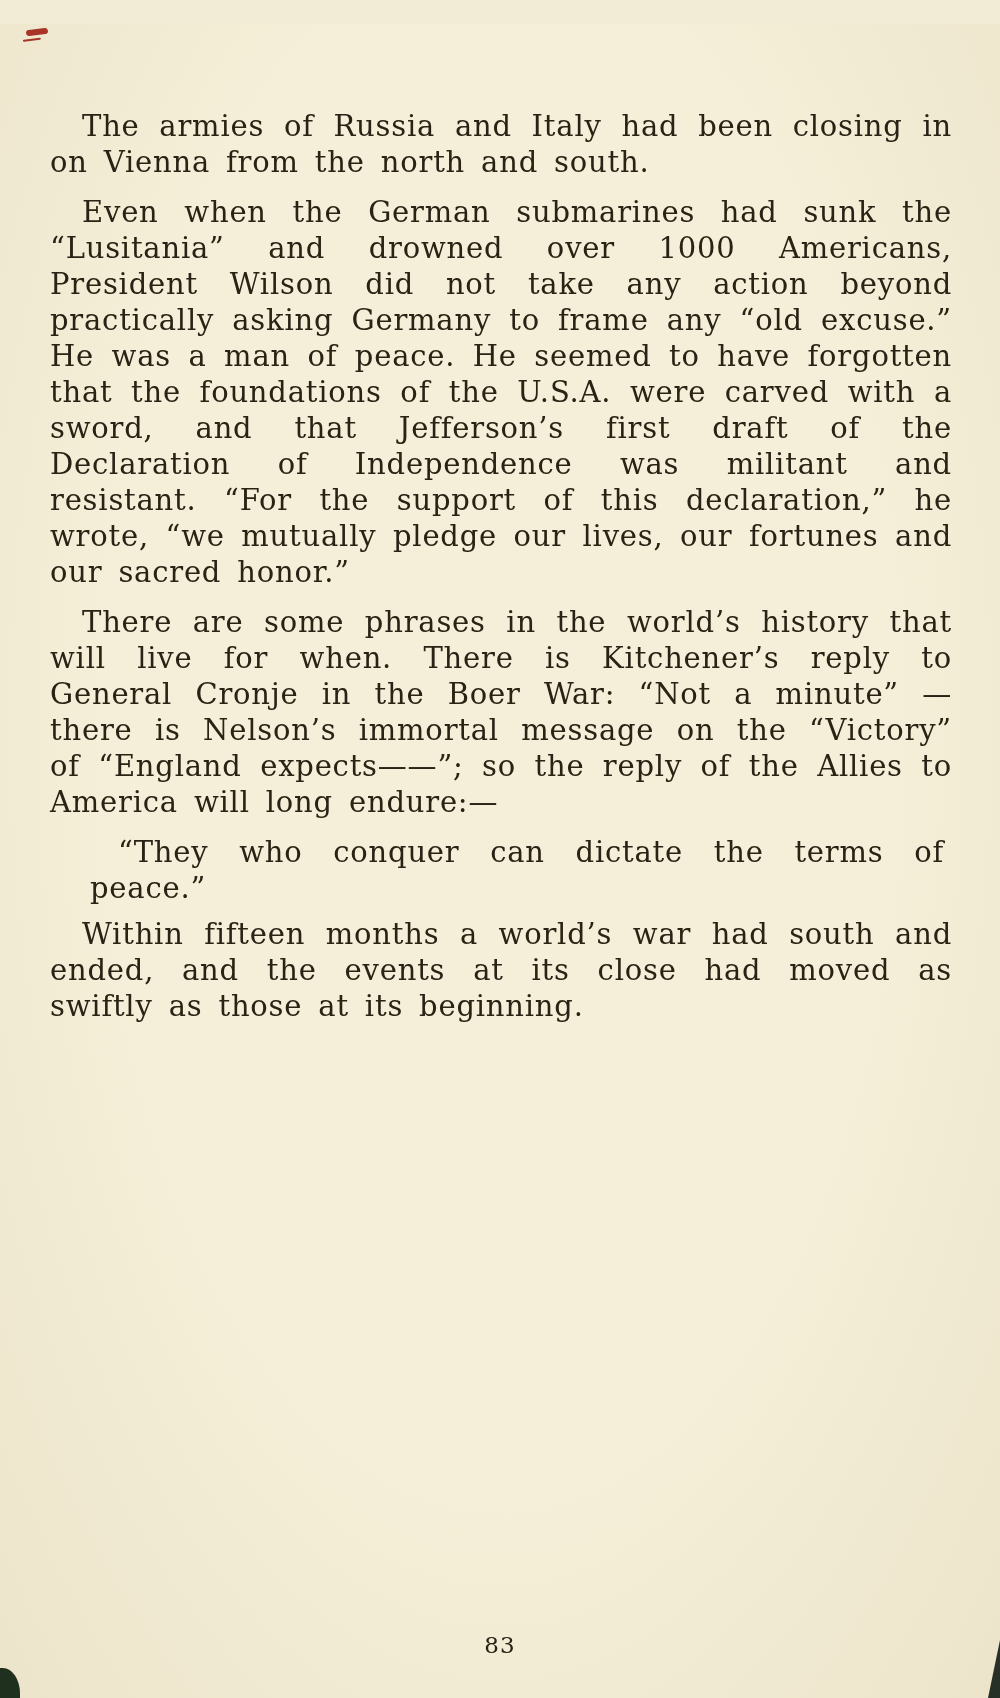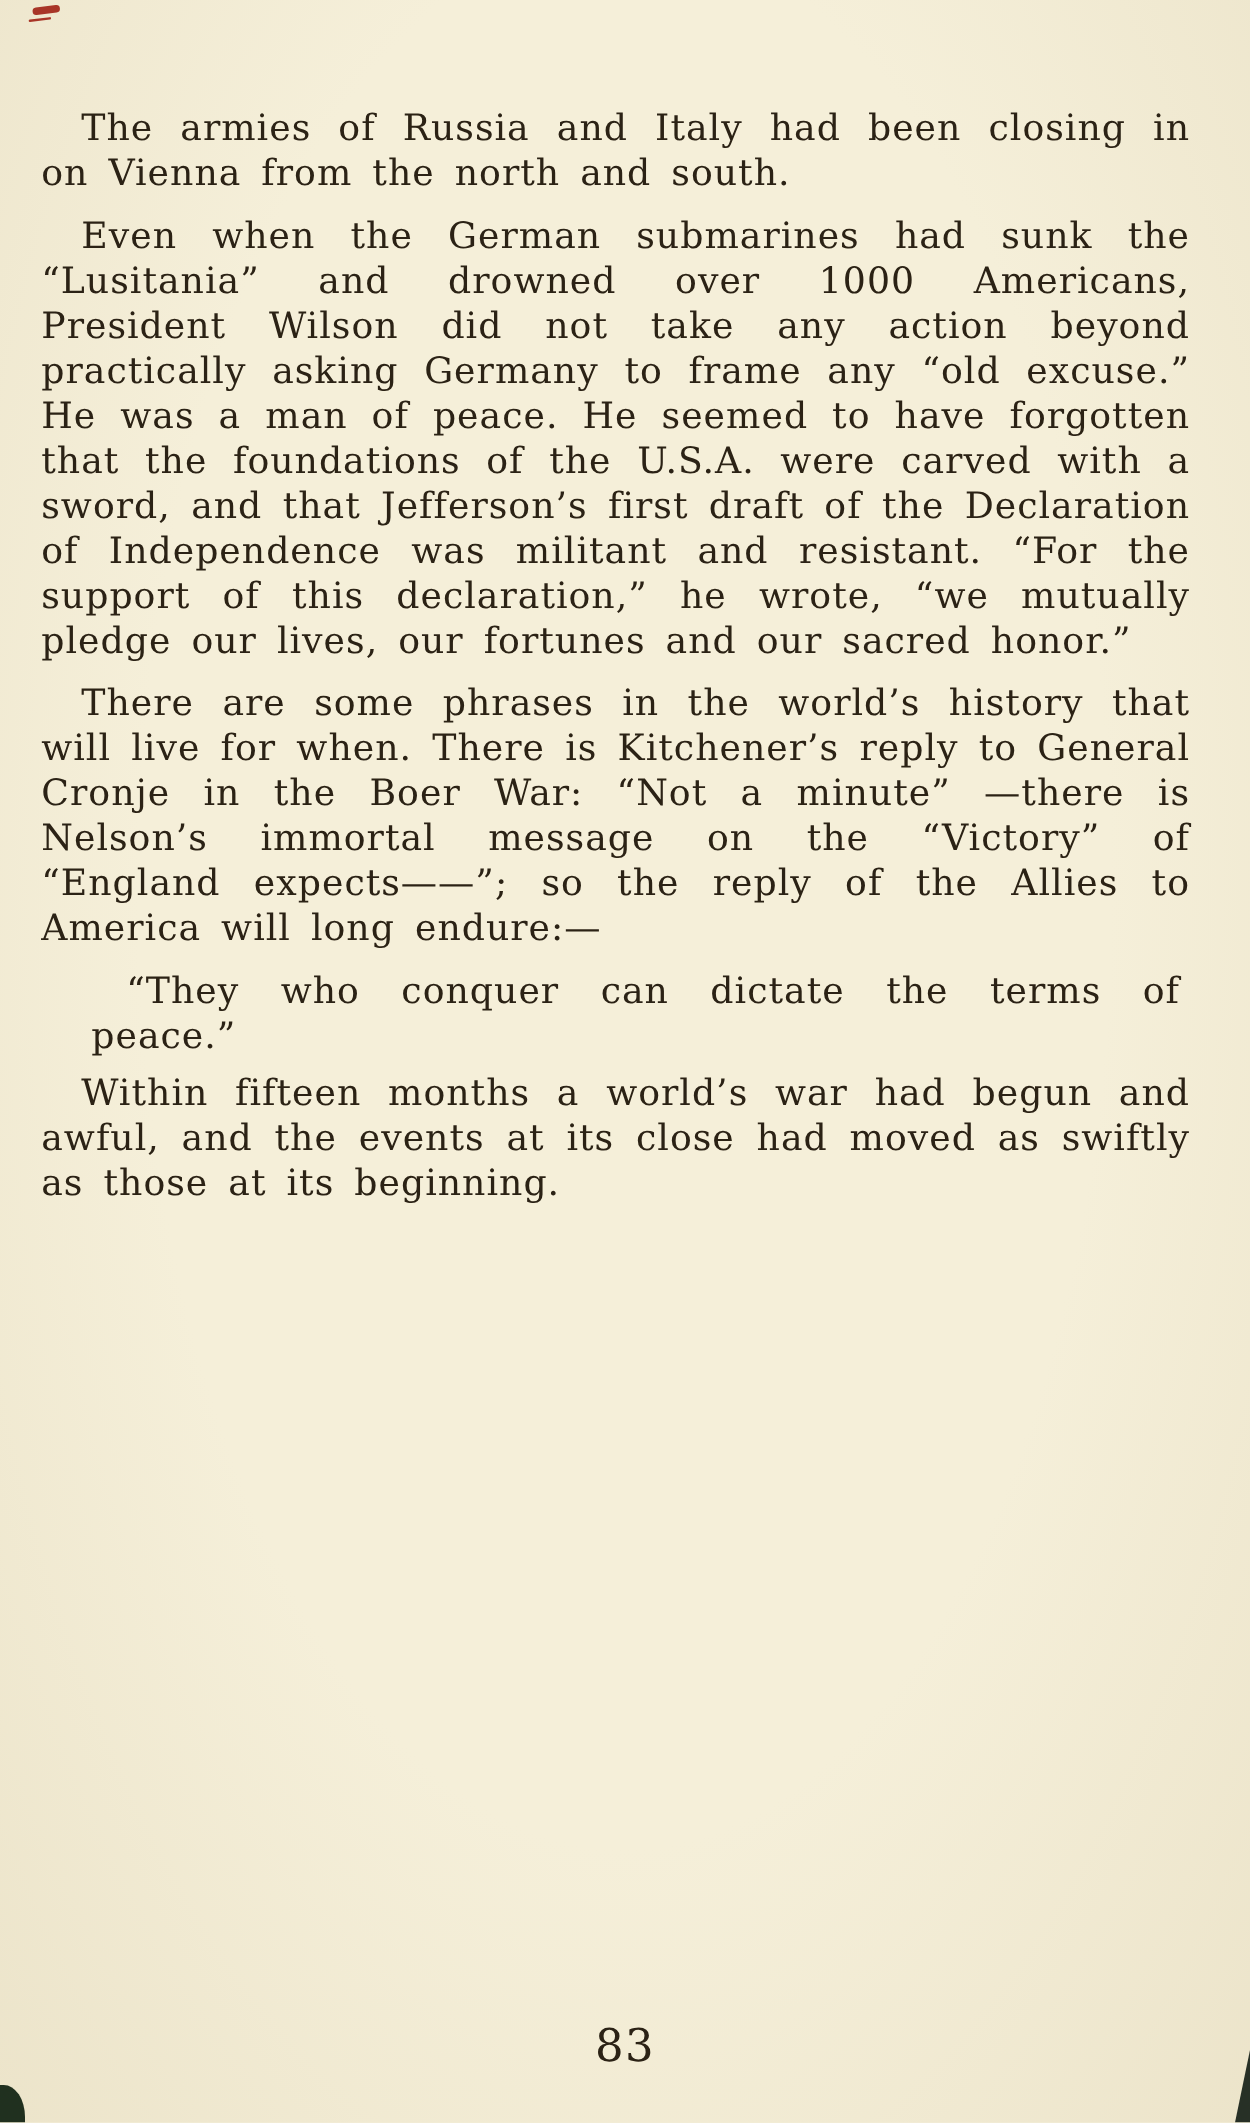--- a/index.html
+++ b/index.html
@@ -12,22 +12,23 @@
     position: relative;
     overflow: hidden;
     background: #f2ecd6;
     font-family: "DejaVu Serif", "Liberation Serif", serif;
     color: #2b2215;
   }
   .page {
     position: absolute;
     inset: 0;
     box-sizing: border-box;
-    padding: 84px 48px 0 33px;
+    padding: 84px 48px 0 50px;
     background: radial-gradient(ellipse at 50% 42%, #f5efd9 55%, #ece4ca 100%);
+    margin-top: 24px;
   }
   .text-block p {
     margin: 0 0 14px 0;
     font-size: 29px;
     line-height: 36px;
     text-align: justify;
     text-indent: 32px;
     letter-spacing: 0.8px;
     word-spacing: 6px;
   }
@@ -36,21 +37,21 @@
     margin-right: 8px;
     text-indent: 28px;
     margin-bottom: 10px;
   }
   .page-number {
     position: absolute;
     bottom: 40px;
     left: 0;
     width: 100%;
     text-align: center;
-    font-size: 36px;
+    font-size: 23px;
     letter-spacing: 1px;
   }
   
   .mark { position: absolute; pointer-events: none; }
   .mark-red {
     left: 26px;
     top: 5px;
     width: 22px;
     height: 6px;
     background: #a83527;
@@ -78,21 +79,21 @@
 </head>
 <body>
 
 <div class="page">
 
   <div class="text-block">
     <p>The armies of Russia and Italy had been closing in on Vienna from the north and south.</p>
     <p>Even when the German submarines had sunk the “Lusitania” and drowned over 1000 Americans, President Wilson did not take any action beyond practically asking Germany to frame any “old excuse.” He was a man of peace. He seemed to have forgotten that the foundations of the U.S.A. were carved with a sword, and that Jefferson’s first draft of the Declaration of Independence was militant and resistant. “For the support of this declaration,” he wrote, “we mutually pledge our lives, our fortunes and our sacred honor.”</p>
     <p>There are some phrases in the world’s history that will live for when. There is Kitchener’s reply to General Cronje in the Boer War: “Not a minute” —there is Nelson’s immortal message on the “Victory” of “England expects——”; so the reply of the Allies to America will long endure:—</p>
     <p class="quote">“They who conquer can dictate the terms of peace.”</p>
-    <p>Within fifteen months a world’s war had begun and awful, and the events at its close had moved as swiftly as those at its beginning.</p>
+    <p>Within fifteen months a world’s war had south and ended, and the events at its close had moved as swiftly as those at its beginning.</p>
   </div>
 
   <div class="page-number">83</div>
 
   <div class="mark mark-red"></div>
   <div class="mark mark-bl"></div>
   <div class="mark mark-br"></div>
 
 </div>
 

